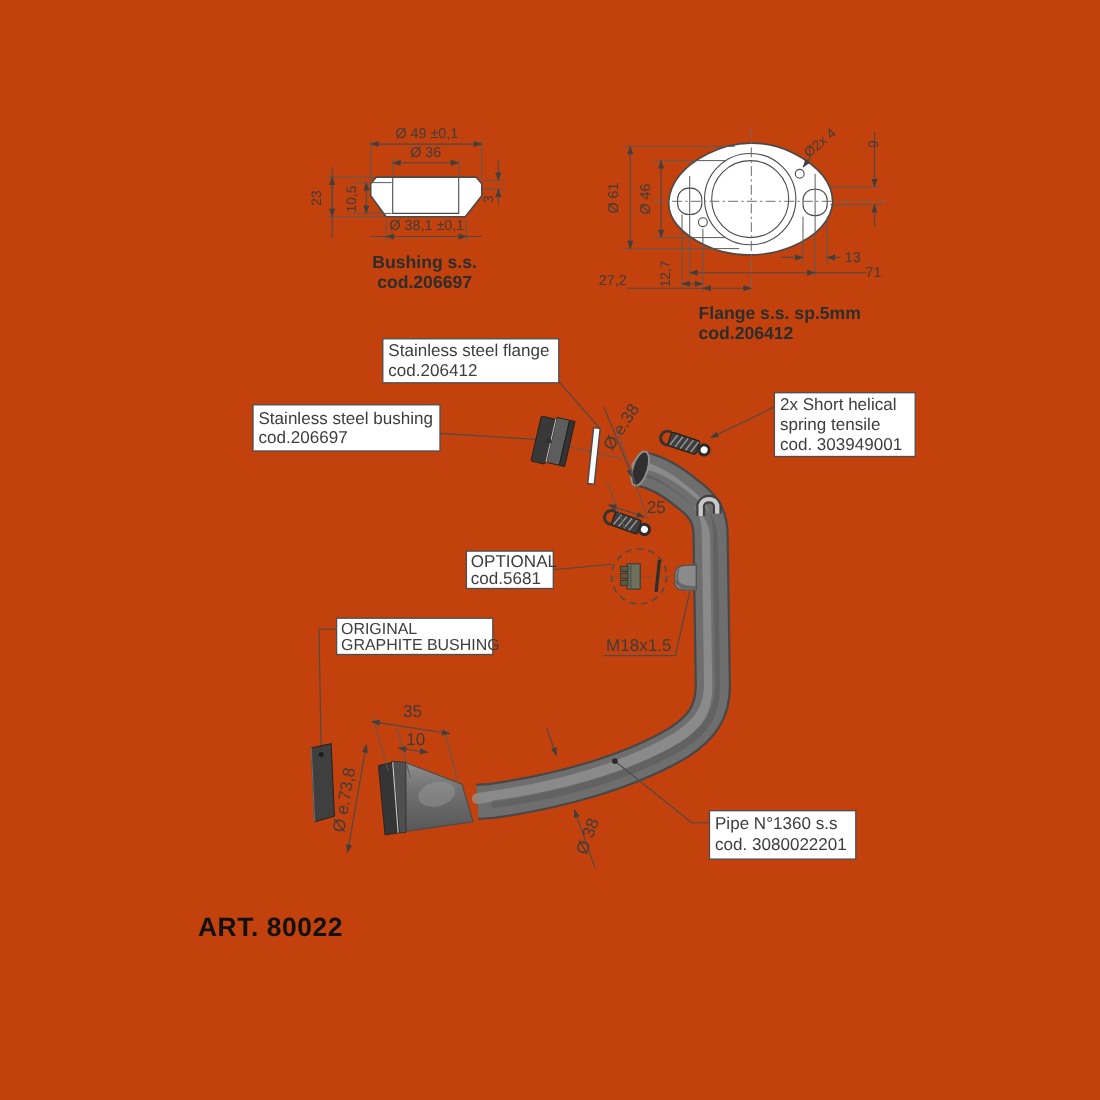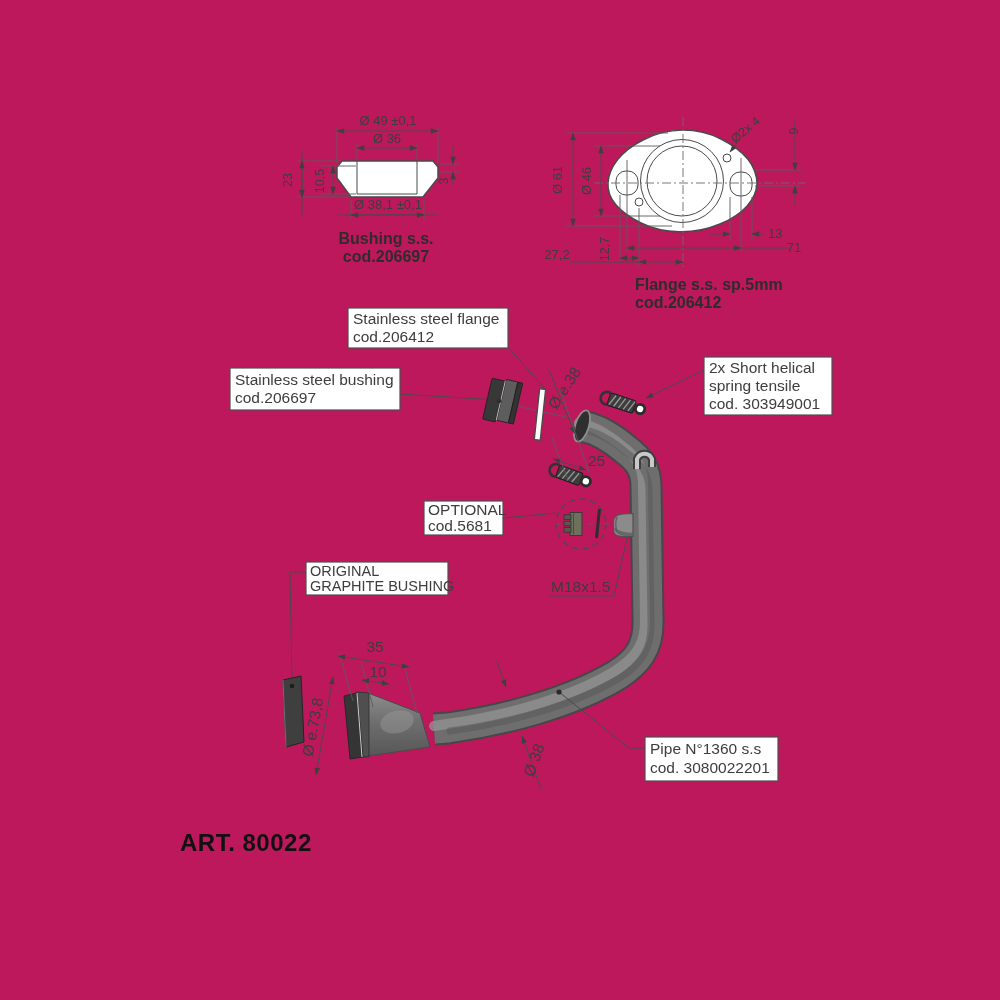--- a/index.html
+++ b/index.html
@@ -1,16 +1,16 @@
 <!DOCTYPE html>
 <html><head>
 <meta charset="utf-8">
 <style>
   html,body{margin:0;padding:0;background:#fff;}
-  .canvas{position:relative;width:1000px;height:1000px;background:#be185d;outline:1px solid #e6e6e6;overflow:hidden;
+  .canvas{position:relative;width:1000px;height:1000px;background:#c2410c;outline:1px solid #e6e6e6;overflow:hidden;
           font-family:"Liberation Sans", sans-serif;}
   svg{position:absolute;left:0;top:0;}
   text{fill:#3d3d3d;font-family:"Liberation Sans", sans-serif;}
   .dim{font-size:13px;}
   .dimS{font-size:12.5px;}
   .ttl{font-size:16px;font-weight:bold;fill:#2d2d2d;}
   .call{font-size:15.5px;}
   .callS{font-size:14.5px;}
   .art{font-size:24px;font-weight:bold;fill:#111;letter-spacing:.5px;}
   .ln{stroke:#4a4a4a;stroke-width:1;fill:none;}

